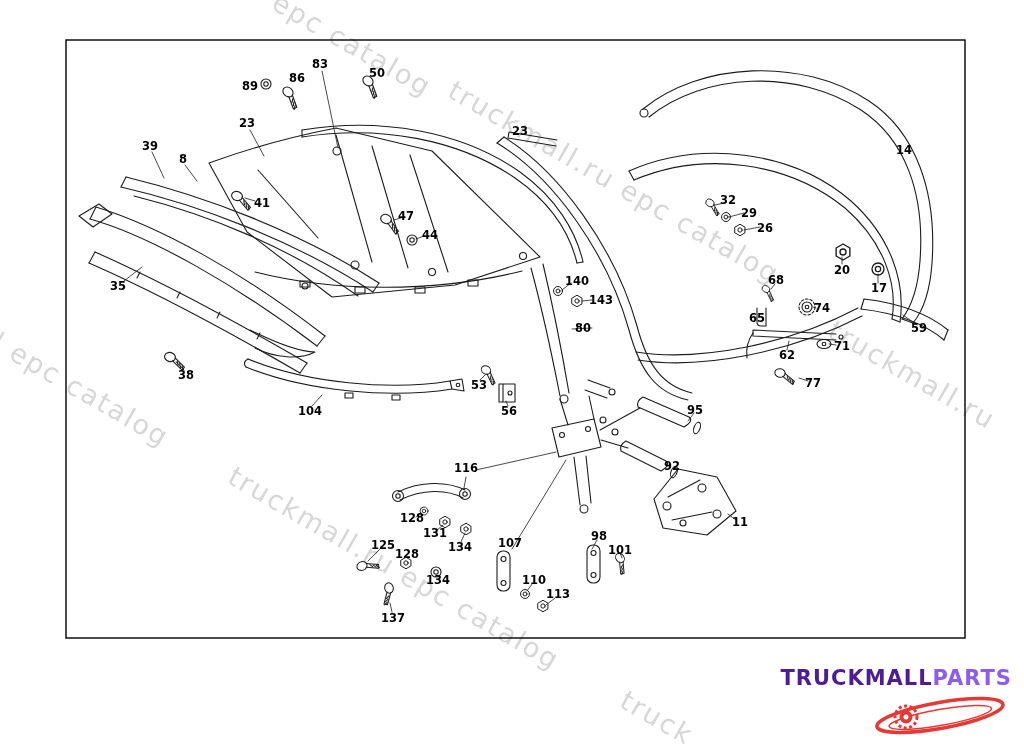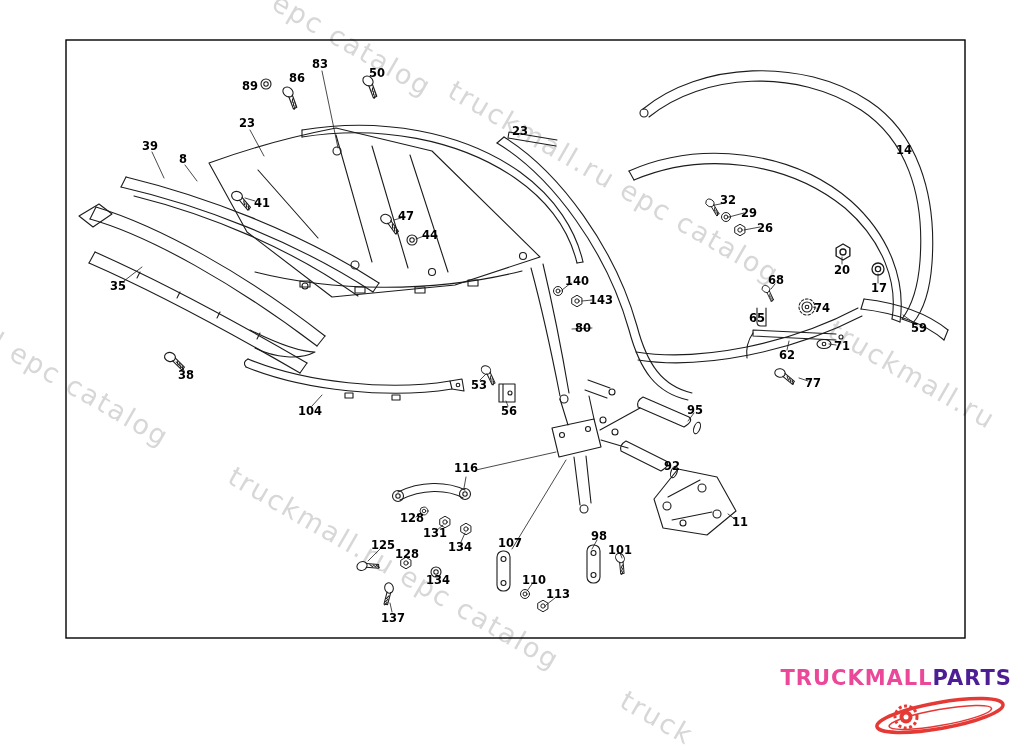--- a/index.html
+++ b/index.html
@@ -310,21 +310,21 @@
         <text x="534" y="584" class="part-label">110</text>
         <text x="558" y="598" class="part-label">113</text>
         <text x="599" y="540" class="part-label">98</text>
         <text x="620" y="554" class="part-label">101</text>
         <text x="740" y="526" class="part-label">11</text>
       </g>
   </svg>
 
   <div class="logo">
     <div class="logo-text">
-      <span style="color: #ec4899;">TRUCKMALL</span><span style="color: #4c1d95;">PARTS</span>
+      <span style="color: #4c1d95;">TRUCKMALL</span><span style="color: #8b5cf6;">PARTS</span>
     </div>
     <svg width="150" height="52" viewBox="0 0 150 52">
       <g transform="rotate(-10 75 26)">
         <ellipse class="swoosh-stroke" cx="78" cy="26" rx="64" ry="13" fill="none" stroke-width="3.5" stroke="#e53935"></ellipse>
         <ellipse class="swoosh-stroke" cx="78" cy="28" rx="52" ry="8" fill="none" stroke-width="1.5" stroke="#e53935"></ellipse>
       </g>
       <circle class="swoosh-stroke" cx="44" cy="27" r="11" fill="none" stroke-width="3" stroke-dasharray="3,2.5" stroke="#e53935"></circle>
       <circle class="swoosh-fill" cx="44" cy="27" r="6.5" fill="#e53935"></circle>
       <circle cx="44" cy="27" r="2.5" fill="#ffffff"></circle>
     </svg>

